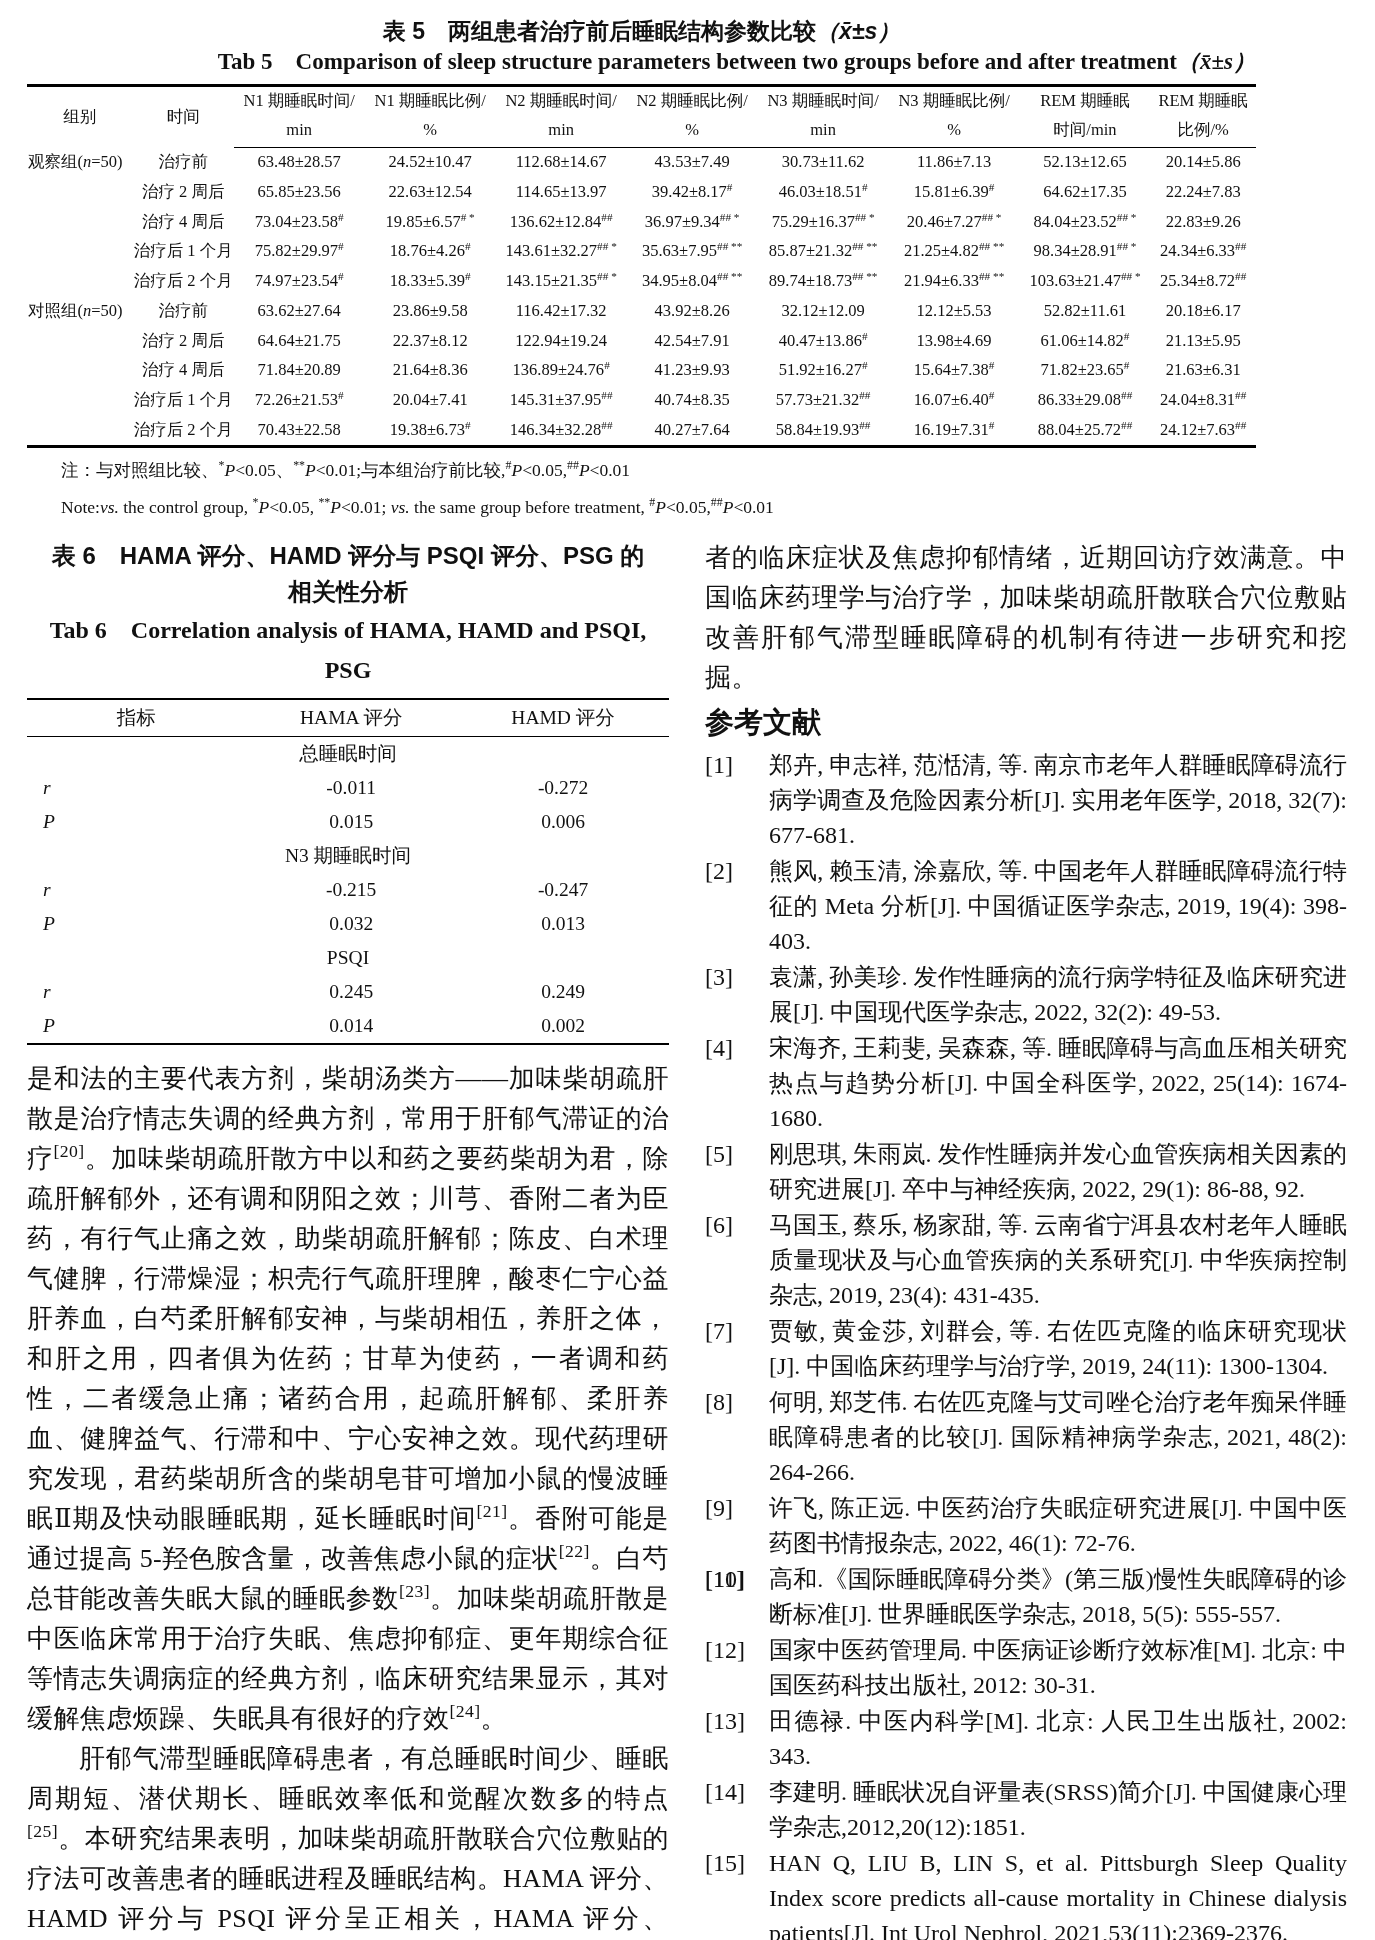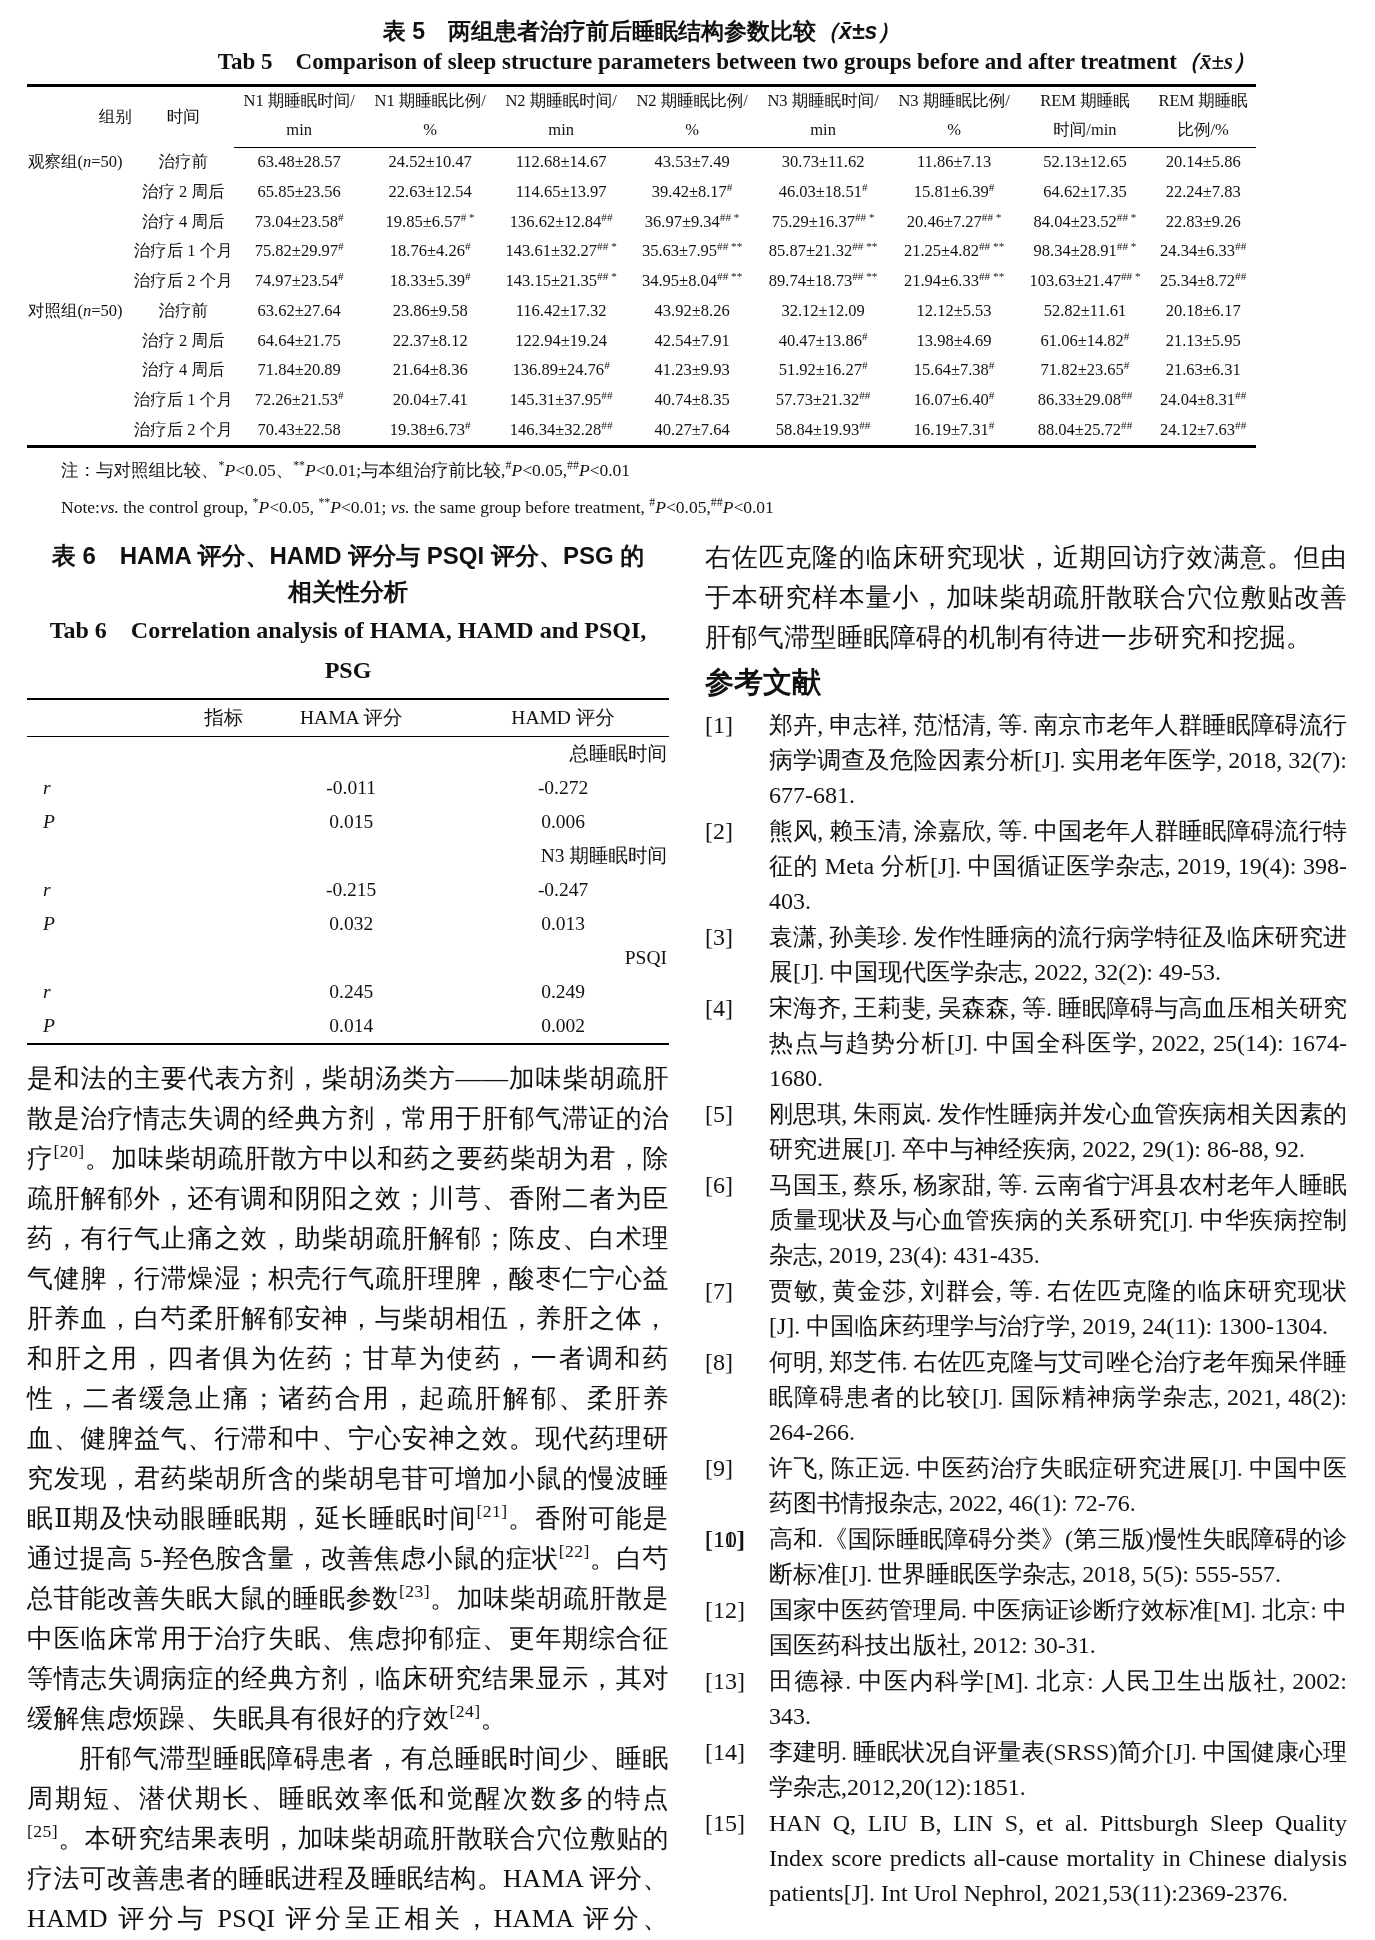--- a/index.html
+++ b/index.html
@@ -34,21 +34,21 @@
   .columns{display:flex;gap:36px;margin-top:16px;flex:1 1 auto;}
   .col{width:642px;flex:0 0 642px;}
 
   
   .t6-title-cn{text-align:center;font-family:"Liberation Sans","DejaVu Sans",sans-serif;
     font-weight:700;font-size:24px;line-height:36px;}
   .t6-title-en{text-align:center;font-weight:700;font-size:24px;line-height:40px;}
   .t6{width:100%;margin-top:8px;border-top:2.6px solid #000;border-bottom:2.6px solid #000;
       font-size:19.5px;line-height:30px;}
   .t6 th{font-weight:400;border-bottom:1.4px solid #000;padding:3px 2px;}
-  .t6 th.left, .t6 td.sec{text-align:right;}
+  .t6 th.left, .t6 td.sec{text-align:center;}
   .t6 td{padding:2px;}
   .t6 td.rowlab{text-align:left;padding-left:16px;}
   .t6 td.val{text-align:center;}
 
   
   .body-text{margin-top:14px;}
   .body-p{margin:0;font-size:26px;line-height:40px;text-align:justify;
           letter-spacing:0.4px;}
   .body-p.indent{text-indent:2em;}
 
@@ -74,21 +74,21 @@
     </div>
 
     <table class="t5">
       <colgroup>
         <col class="c-group">
           <col class="c-time">
         <col span="8">
       </colgroup>
       <thead>
         <tr>
-          <th rowspan="2" style="text-align:right;">组别</th>
+          <th rowspan="2" style="text-align:center;">组别</th>
           <th rowspan="2">时间</th>
           <th>N1 期睡眠时间/</th>
           <th>N1 期睡眠比例/</th>
           <th>N2 期睡眠时间/</th>
           <th>N2 期睡眠比例/</th>
           <th>N3 期睡眠时间/</th>
           <th>N3 期睡眠比例/</th>
           <th>REM 期睡眠</th>
           <th>REM 期睡眠</th>
         </tr>
@@ -290,21 +290,21 @@
       </div>
 
       <div class="body-text">
           <p class="body-p">是和法的主要代表方剂，柴胡汤类方——加味柴胡疏肝散是治疗情志失调的经典方剂，常用于肝郁气滞证的治疗<sup>[20]</sup>。加味柴胡疏肝散方中以和药之要药柴胡为君，除疏肝解郁外，还有调和阴阳之效；川芎、香附二者为臣药，有行气止痛之效，助柴胡疏肝解郁；陈皮、白术理气健脾，行滞燥湿；枳壳行气疏肝理脾，酸枣仁宁心益肝养血，白芍柔肝解郁安神，与柴胡相伍，养肝之体，和肝之用，四者俱为佐药；甘草为使药，一者调和药性，二者缓急止痛；诸药合用，起疏肝解郁、柔肝养血、健脾益气、行滞和中、宁心安神之效。现代药理研究发现，君药柴胡所含的柴胡皂苷可增加小鼠的慢波睡眠Ⅱ期及快动眼睡眠期，延长睡眠时间<sup>[21]</sup>。香附可能是通过提高 5-羟色胺含量，改善焦虑小鼠的症状<sup>[22]</sup>。白芍总苷能改善失眠大鼠的睡眠参数<sup>[23]</sup>。加味柴胡疏肝散是中医临床常用于治疗失眠、焦虑抑郁症、更年期综合征等情志失调病症的经典方剂，临床研究结果显示，其对缓解焦虑烦躁、失眠具有很好的疗效<sup>[24]</sup>。</p>
           <p class="body-p indent">肝郁气滞型睡眠障碍患者，有总睡眠时间少、睡眠周期短、潜伏期长、睡眠效率低和觉醒次数多的特点<sup>[25]</sup>。本研究结果表明，加味柴胡疏肝散联合穴位敷贴的疗法可改善患者的睡眠进程及睡眠结构。HAMA 评分、HAMD 评分与 PSQI 评分呈正相关，HAMA 评分、HAMD 评分与总睡眠时间、N3 期睡眠时间呈负相关，观察组治疗方案能缓解患者的焦虑抑郁情绪，提高患者的睡眠质量，可能是从改变患者总睡眠时间及深睡期（N3）时间来完成的。</p>
         </div>
     </div>
 
     <div class="col">
       <div>
-          <p class="body-p">右佐匹克隆的临床研究现状，近期回访疗效满意。但由于本研究样本量小，加味柴胡疏肝散联合穴位敷贴改善肝郁气滞型睡眠障碍的机制有待进一步研究和挖掘。</p>
+          <p class="body-p">者的临床症状及焦虑抑郁情绪，近期回访疗效满意。中国临床药理学与治疗学，加味柴胡疏肝散联合穴位敷贴改善肝郁气滞型睡眠障碍的机制有待进一步研究和挖掘。</p>
         </div>
 
       <div class="refs-head">参考文献</div>
       <ol class="ref-list">
           <li class="ref"><span class="ref-num">[1]</span><span class="ref-text">郑卉, 申志祥, 范湉清, 等. 南京市老年人群睡眠障碍流行病学调查及危险因素分析[J]. 实用老年医学, 2018, 32(7): 677-681.</span></li>
           <li class="ref"><span class="ref-num">[2]</span><span class="ref-text">熊风, 赖玉清, 涂嘉欣, 等. 中国老年人群睡眠障碍流行特征的 Meta 分析[J]. 中国循证医学杂志, 2019, 19(4): 398-403.</span></li>
           <li class="ref"><span class="ref-num">[3]</span><span class="ref-text">袁潇, 孙美珍. 发作性睡病的流行病学特征及临床研究进展[J]. 中国现代医学杂志, 2022, 32(2): 49-53.</span></li>
           <li class="ref"><span class="ref-num">[4]</span><span class="ref-text">宋海齐, 王莉斐, 吴森森, 等. 睡眠障碍与高血压相关研究热点与趋势分析[J]. 中国全科医学, 2022, 25(14): 1674-1680.</span></li>
           <li class="ref"><span class="ref-num">[5]</span><span class="ref-text">刚思琪, 朱雨岚. 发作性睡病并发心血管疾病相关因素的研究进展[J]. 卒中与神经疾病, 2022, 29(1): 86-88, 92.</span></li>
           <li class="ref"><span class="ref-num">[6]</span><span class="ref-text">马国玉, 蔡乐, 杨家甜, 等. 云南省宁洱县农村老年人睡眠质量现状及与心血管疾病的关系研究[J]. 中华疾病控制杂志, 2019, 23(4): 431-435.</span></li>

